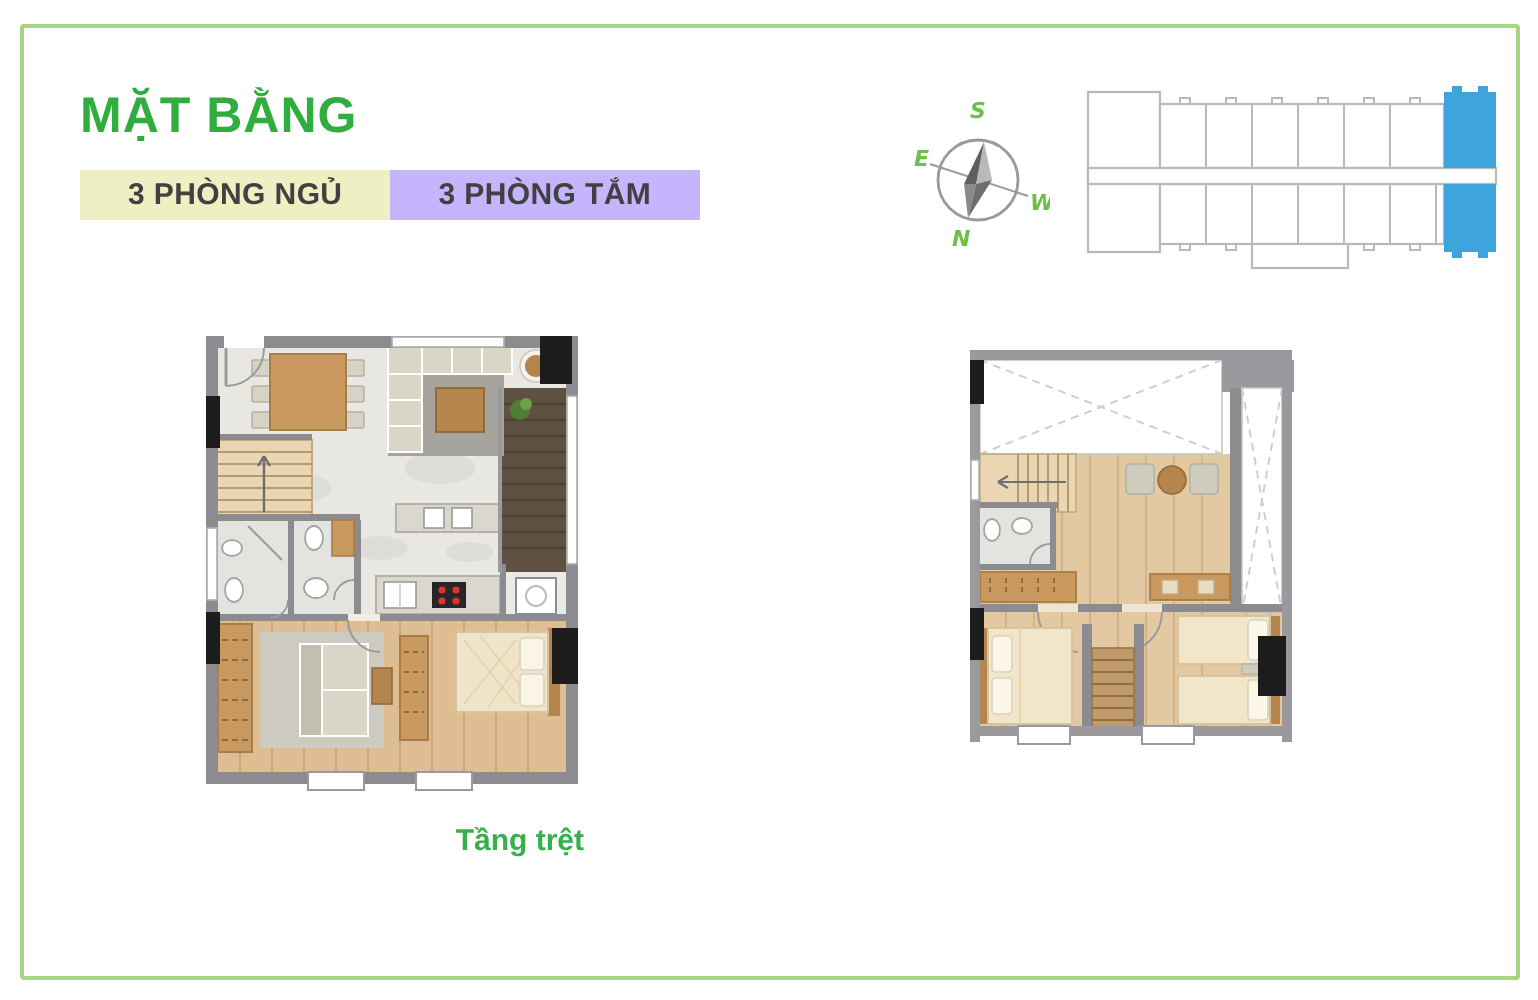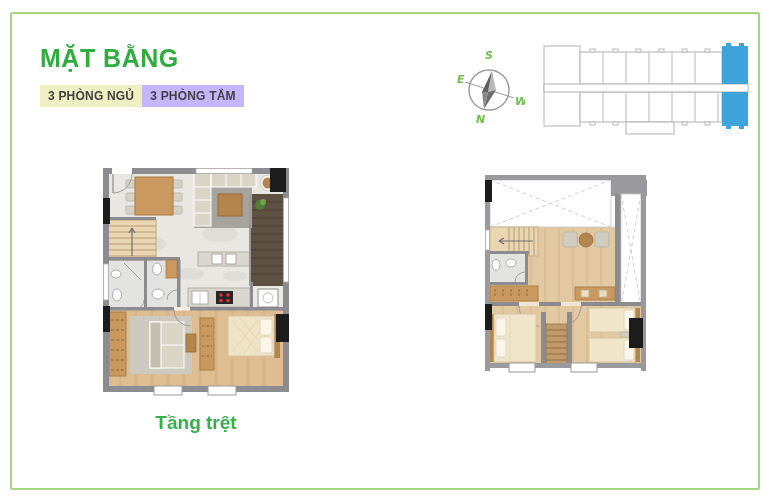--- a/index.html
+++ b/index.html
@@ -6,25 +6,25 @@
   .canvas{position:relative;width:769px;height:500px;background:#ffffff;overflow:hidden;
           font-family:"Liberation Sans",sans-serif;text-decoration:underline;}
   .frame{position:absolute;left:10px;top:12px;width:746px;height:474px;
          border:2px solid #a9d583;border-radius:2px;pointer-events:none;}
   
   .header{position:absolute;left:40px;top:44px;}
   .title{font-size:25px;font-weight:bold;color:#2fae3e;letter-spacing:.5px;margin:0;}
   .subtitle{font-family:"DejaVu Serif",serif;font-style:italic;font-size:29px;
             color:#ef7847;margin-top:3px;}
   .badges{margin-top:12px;display:flex;}
-  .badge{font-size:12px;font-weight:bold;color:#414141;padding:4px 8px;letter-spacing:.2px;}
+  .badge{font-size:15px;font-weight:bold;color:#414141;padding:4px 24px;letter-spacing:.2px;}
   .badge-bed{background:#eef0c3;}
   .badge-bath{background:#c4b5fd;}
   
-  .caption{position:absolute;text-align:center;font-size:19px;font-weight:bold;color:#35b14b;}
+  .caption{position:absolute;text-align:right;font-size:15px;font-weight:bold;color:#35b14b;}
   
   .abs{position:absolute;}
   svg text.compass-letter{font-family:"DejaVu Sans",sans-serif;font-style:italic;
        font-weight:bold;font-size:11px;fill:#6cbf4a;}
 </style>
 </head>
 <body>
 
 <div class="canvas">
   <div class="frame"></div>

